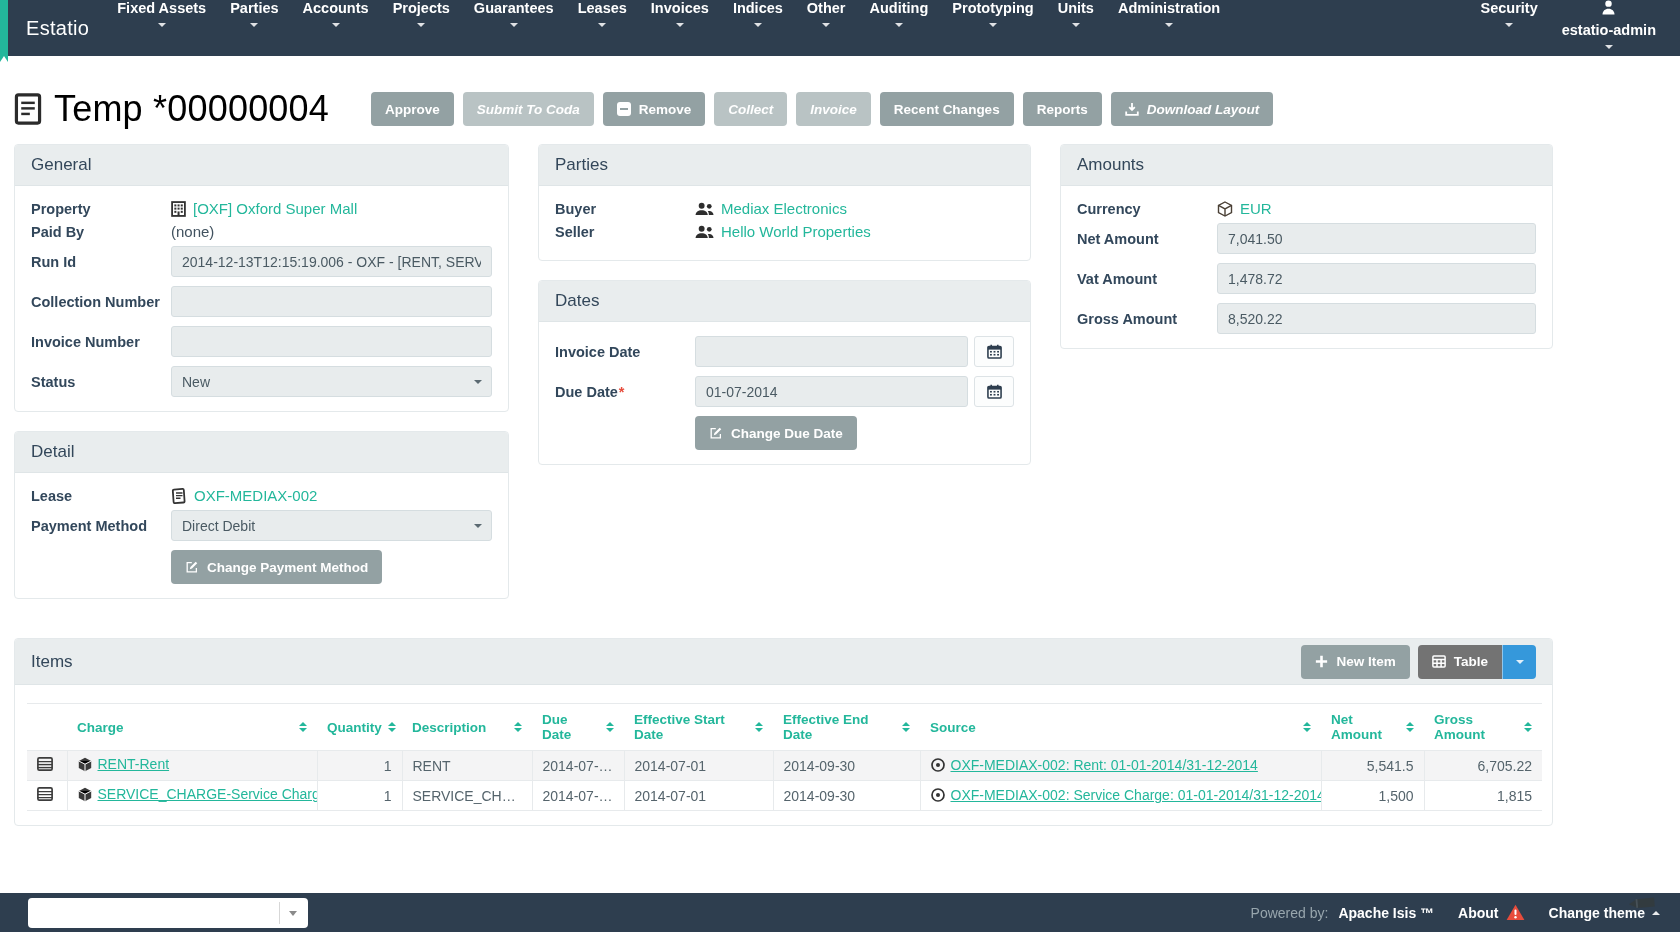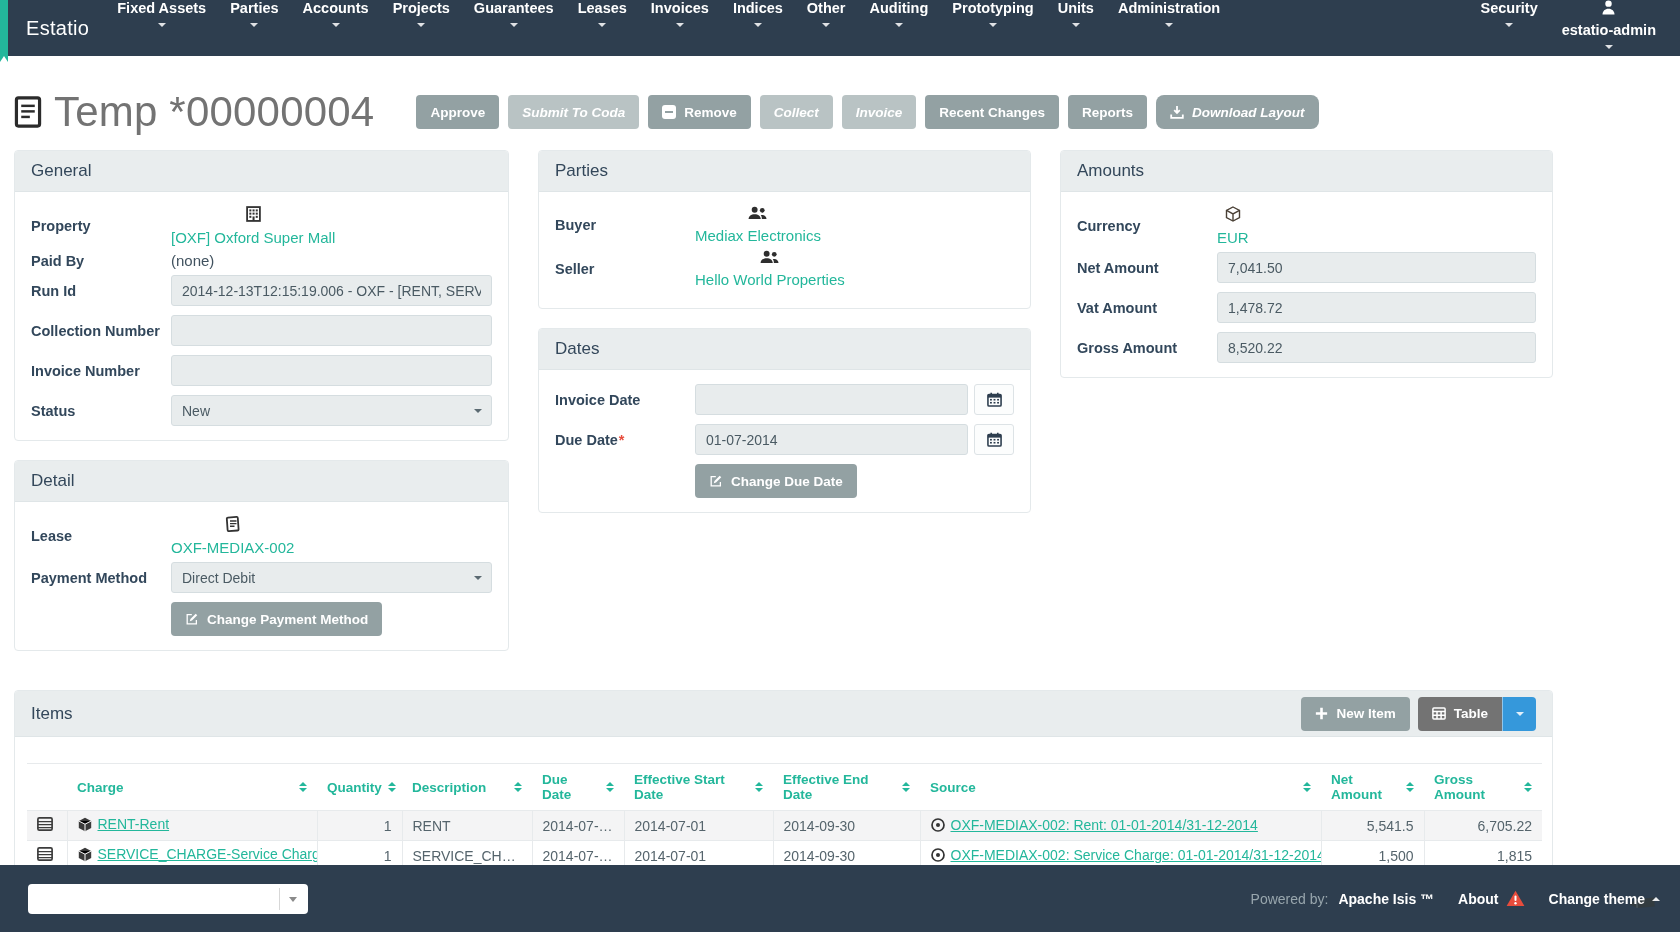--- a/index.html
+++ b/index.html
@@ -26,43 +26,43 @@
     display:flex; align-items:center; gap:7px; padding:0 12px; height:56px;
     font-size:14.5px; font-weight:600; cursor:pointer; white-space:nowrap;flex-direction:column;
   }
   .nav-right { margin-left:auto; display:flex; align-items:center; margin-right:12px; }
   .caret-down { width:0; height:0; border-left:4px solid transparent; border-right:4px solid transparent; border-top:4px solid currentColor; opacity:.85; }
   .caret-up   { width:0; height:0; border-left:4px solid transparent; border-right:4px solid transparent; border-bottom:4px solid currentColor; opacity:.9; }
 
   
   .main { padding:0 14px; }
   .title-row { display:flex; align-items:center; margin-top:32px; margin-bottom:14px; }
-  .page-title { color:#737373; font-size:42px; font-weight:400; margin-left:12px; letter-spacing:.2px; }
+  .page-title { color:#000000; font-size:36px; font-weight:400; margin-left:12px; letter-spacing:.2px; }
   .actions { display:flex; gap:9px; margin-left:42px; align-items:center; }
   .btn {
     background:#93a1a3; color:#fff; border:none; border-radius:4px;
     height:34px; padding:0 14px; font-size:13.5px; font-weight:700;
     display:inline-flex; align-items:center; gap:8px; cursor:pointer; white-space:nowrap;
     font-family:inherit;
   }
   .btn.disabled { background:#b9c3c4; font-style:italic; cursor:default; }
-  .btn.italic { font-style:italic;border-radius:8px; }
+  .btn.italic { font-style:italic; }
 
   
   .columns { display:grid; grid-template-columns:495px 493px 493px; column-gap:29px; align-items:start; }
   .panel { background:#fff; border:1px solid #e4e9eb; border-radius:4px; margin-bottom:19px; overflow:hidden; }
   .panel-header { background:#e9edee; padding:10px 16px; font-size:17px; color:#33475a; border-bottom:1px solid #dfe5e7; }
   .panel-body { padding:14px 16px; }
   .frow { display:flex; align-items:center; margin-bottom:9px; }
   .frow:last-child { margin-bottom:0; }
   .frow.tight { margin-bottom:6px; }
   .flabel { width:140px; flex-shrink:0; font-weight:700; font-size:14.5px; color:#32475b; }
   .fcontrol { flex:1; min-width:0; display:flex; align-items:center; }
   .req { color:#e74c3c; font-weight:700; margin-left:1px; }
-  a.tlink { color:#23b79b; text-decoration:none; display:inline-flex; align-items:center; gap:7px; font-size:15px; cursor:pointer;flex-direction:column; }
+  a.tlink { color:#23b79b; text-decoration:none; display:inline-flex; align-items:center; gap:7px; font-size:15px; cursor:pointer; }
   .plain-value { font-size:15px; color:#41525f; }
   .tinput {
     width:100%; height:31px; background:#e8eced; border:1px solid #d5dde0; border-radius:3px;
     padding:0 10px; font-size:14px; color:#4a5a63; font-family:inherit;
   }
   .fselect {
     position:relative; width:100%; height:31px; background:#e8eced; border:1px solid #d5dde0;
     border-radius:3px; display:flex; align-items:center; padding:0 24px 0 10px;
     font-size:14px; color:#4a5a63; cursor:pointer;
   }
@@ -81,21 +81,21 @@
   .items-header { background:#e9edee; display:flex; align-items:center; padding:6px 16px; height:46px; border-bottom:1px solid #dfe5e7; }
   .items-title { font-size:17px; color:#33475a; }
   .items-actions { margin-left:auto; display:flex; gap:8px; align-items:center; }
   .btn-blue { background:#737373; border-radius:4px 0 0 4px; }
   .btn-blue-caret {
     background:#3598db; border:none; border-left:1px solid rgba(255,255,255,.45);
     border-radius:0 4px 4px 0; height:34px; width:34px;
     display:inline-flex; align-items:center; justify-content:center; color:#fff; cursor:pointer;
   }
   .split { display:inline-flex; }
-  .items-body { padding:26px 12px 14px; }
+  .items-body { padding:18px 12px 14px; }
   table.items { width:100%; border-collapse:collapse; table-layout:fixed; }
   table.items th {
     color:#23b79b; font-size:13.5px; font-weight:600; text-align:left;
     border-top:1px solid #e7eaec; border-bottom:1px solid #e7eaec;
     padding:8px 10px; height:34px;
   }
   .th-inner { display:flex; align-items:center; justify-content:space-between; gap:6px; }
   .sort { display:inline-flex; flex-direction:column; gap:2px; flex-shrink:0; }
   .sort i { display:block; width:0; height:0; border-left:4px solid transparent; border-right:4px solid transparent; }
   .sort .t-up { border-bottom:4px solid #23b79b; }
@@ -106,21 +106,21 @@
     overflow:hidden; white-space:nowrap; text-overflow:ellipsis;
   }
   table.items td:first-child { border-left:none; }
   table.items tr:last-child td { border-bottom:1px solid #e7eaec; }
   table.items tbody tr.striped { background:#f4f4f5; }
   .num { text-align:right; }
   a.rowlink { color:#23b79b; text-decoration:underline; display:inline-flex; align-items:center; gap:6px; cursor:pointer; }
 
   
   .footer {
-    position:absolute; bottom:0; left:0; right:0; height:67px; background:#2e3e4f;
+    position:absolute; bottom:0; left:0; right:0; height:39px; background:#2e3e4f;
     display:flex; align-items:center; padding:0 20px 0 28px; color:#fff;
   }
   .footer-select {
     width:280px; height:30px; background:#fff; border-radius:4px; position:relative;
     display:flex; align-items:center; padding:0 34px 0 10px; color:#555; font-size:13px; cursor:pointer;
   }
   .footer-select .divider { position:absolute; right:28px; top:4px; bottom:4px; width:1px; background:#d7d7d7; }
   .footer-select .sel-caret { position:absolute; right:11px; top:13px; width:0; height:0;
     border-left:4px solid transparent; border-right:4px solid transparent; border-top:5px solid #8a8a8a; }
   .footer-right { margin-left:auto; display:flex; align-items:center; gap:10px; font-size:14px; position:relative; z-index:2; }

